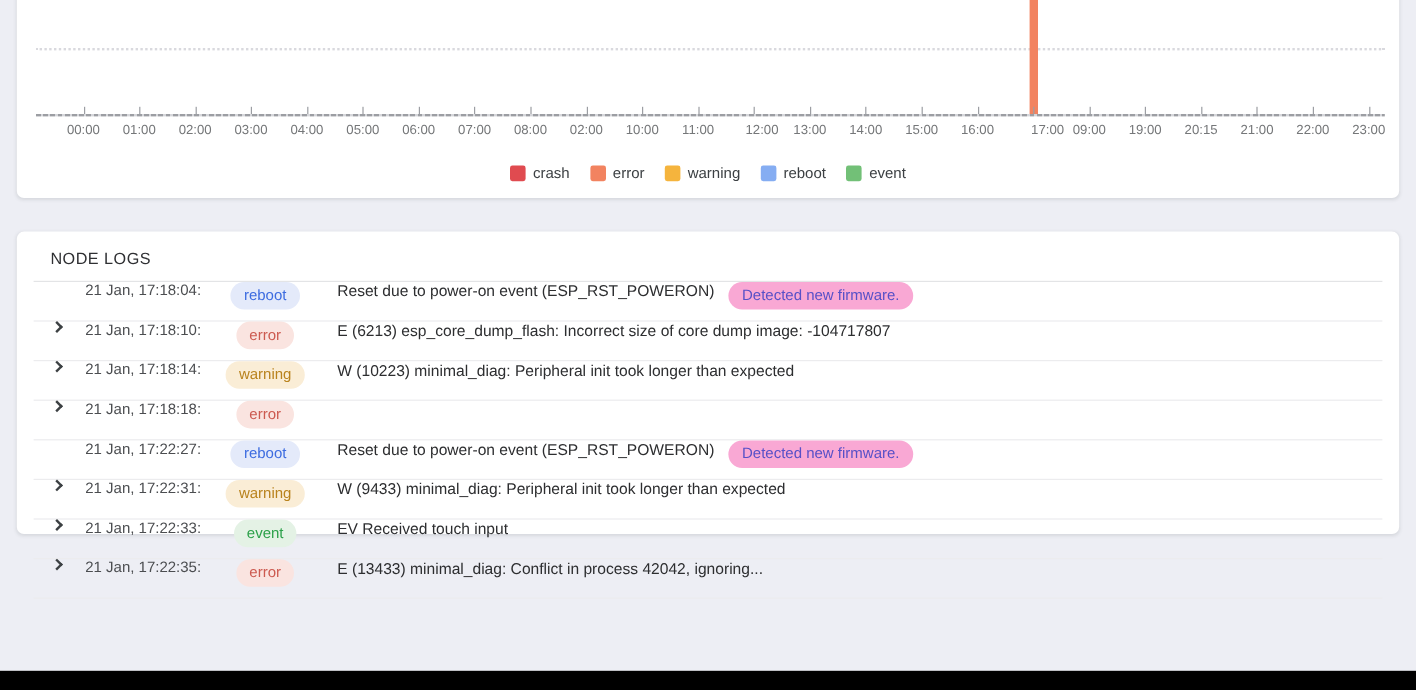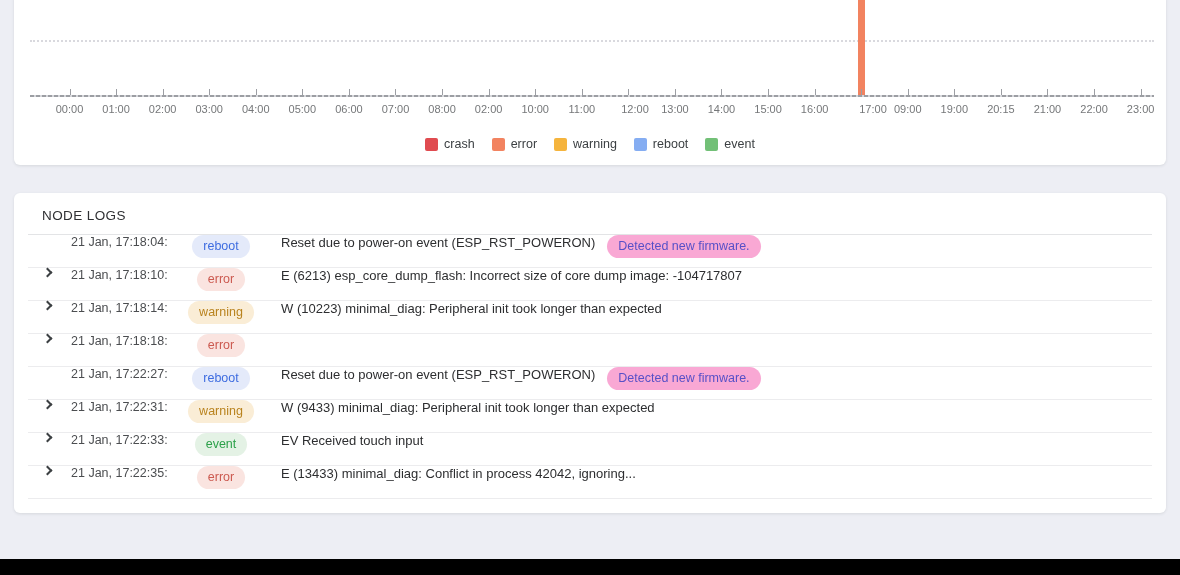--- a/index.html
+++ b/index.html
@@ -35,21 +35,21 @@
     font-size:11px; color:#757779; white-space:nowrap;
   }
   .legend {
     position:absolute; left:0; right:0; top:145px;
     display:flex; justify-content:center; align-items:center; gap:17px;
   }
   .legend-item { display:flex; align-items:center; gap:6px; }
   .legend-swatch { width:13px; height:13px; border-radius:2px; }
   .legend-label { font-size:12.5px; color:#3c4043; }
   
-  .logs-card { top:193px; height:320px; padding:0 14px; }
+  .logs-card { top:193px; height:252px; padding:0 14px; }
   .logs-title {
     font-size:13.5px; font-weight:400; color:#2f3033;
     letter-spacing:.4px; padding:15px 0 11px 14px;
   }
   .title-divider { height:1px; background:#e3e4e6; }
   .log-row {
     display:flex; align-items:flex-start; height:33px;
     border-bottom:1px solid #ececee;
   }
   .chev-col { width:19px; margin-left:10px; display:flex; align-items:center; justify-content:center; cursor:pointer; }

